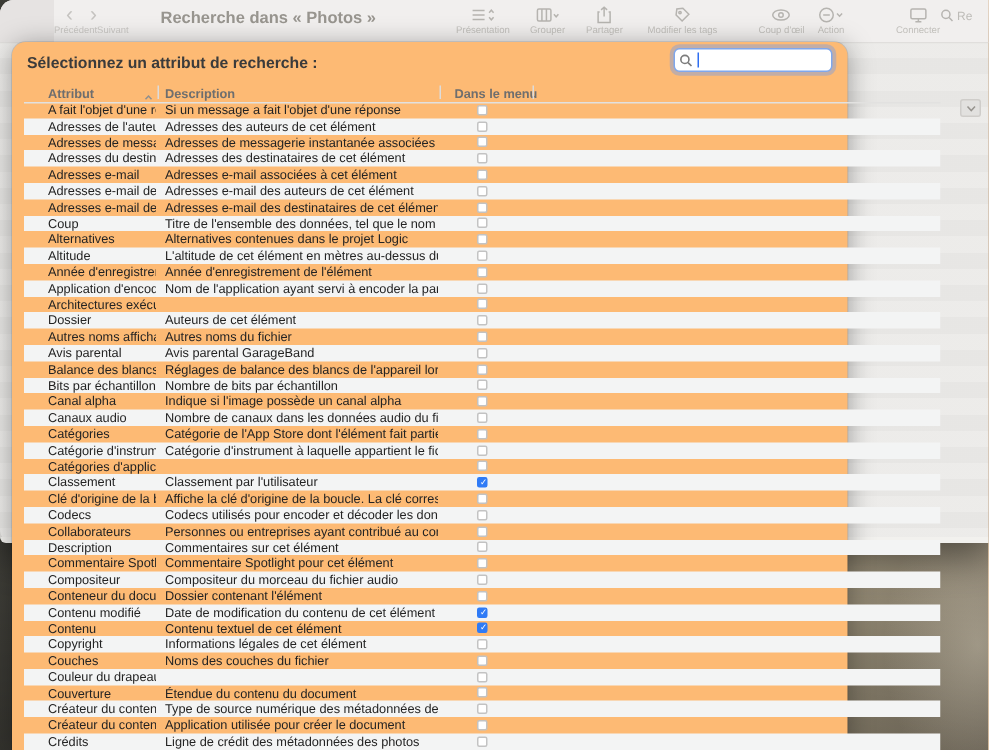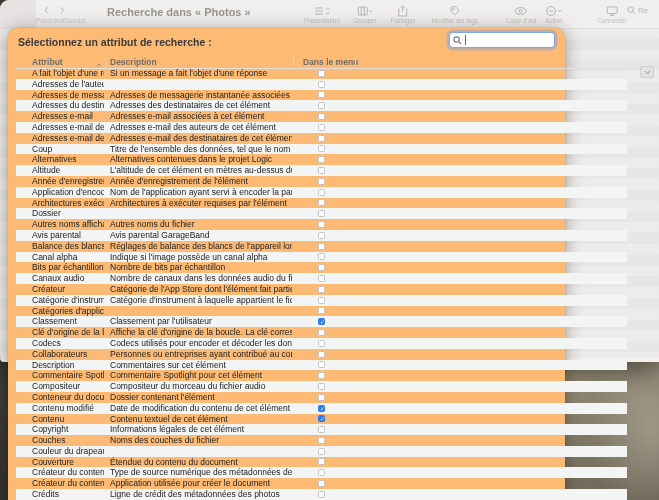--- a/index.html
+++ b/index.html
@@ -207,20 +207,21 @@
       <span id="tick3" class="htick"></span>
     </div>
     <div id="attr-rows">
         <div class="trow">
           <span class="cell-attr">A fait l'objet d'une rép…</span>
           <span class="cell-desc">Si un message a fait l'objet d'une réponse</span>
           <span class="cb"></span>
         </div>
         <div class="trow">
           <span class="cell-attr">Adresses de l'auteur</span>
+          <span class="cell-desc">Adresses des auteurs de cet élément</span>
           <span class="cb"></span>
         </div>
         <div class="trow">
           <span class="cell-attr">Adresses de message…</span>
           <span class="cell-desc">Adresses de messagerie instantanée associées à cet é…</span>
           <span class="cb"></span>
         </div>
         <div class="trow">
           <span class="cell-attr">Adresses du destinat…</span>
           <span class="cell-desc">Adresses des destinataires de cet élément</span>
@@ -261,59 +262,59 @@
           <span class="cell-desc">Année d'enregistrement de l'élément</span>
           <span class="cb"></span>
         </div>
         <div class="trow">
           <span class="cell-attr">Application d'encoda…</span>
           <span class="cell-desc">Nom de l'application ayant servi à encoder la partie au…</span>
           <span class="cb"></span>
         </div>
         <div class="trow">
           <span class="cell-attr">Architectures exécuta…</span>
-          <span class="cell-desc">Architectures à exécuter requises par l'élément</span>
           <span class="cb"></span>
         </div>
         <div class="trow">
           <span class="cell-attr">Dossier</span>
+          <span class="cell-desc">Auteurs de cet élément</span>
           <span class="cb"></span>
         </div>
         <div class="trow">
           <span class="cell-attr">Autres noms affichabl…</span>
           <span class="cell-desc">Autres noms du fichier</span>
           <span class="cb"></span>
         </div>
         <div class="trow">
           <span class="cell-attr">Avis parental</span>
           <span class="cell-desc">Avis parental GarageBand</span>
           <span class="cb"></span>
         </div>
         <div class="trow">
           <span class="cell-attr">Balance des blancs</span>
           <span class="cell-desc">Réglages de balance des blancs de l'appareil lorsque l…</span>
           <span class="cb"></span>
         </div>
         <div class="trow">
+          <span class="cell-attr">Bits par échantillon</span>
+          <span class="cell-desc">Nombre de bits par échantillon</span>
+          <span class="cb"></span>
+        </div>
+        <div class="trow">
           <span class="cell-attr">Canal alpha</span>
           <span class="cell-desc">Indique si l'image possède un canal alpha</span>
           <span class="cb"></span>
         </div>
         <div class="trow">
-          <span class="cell-attr">Bits par échantillon</span>
-          <span class="cell-desc">Nombre de bits par échantillon</span>
-          <span class="cb"></span>
-        </div>
-        <div class="trow">
           <span class="cell-attr">Canaux audio</span>
           <span class="cell-desc">Nombre de canaux dans les données audio du fichier</span>
           <span class="cb"></span>
         </div>
         <div class="trow">
-          <span class="cell-attr">Créateur</span>
+          <span class="cell-attr">Catégories</span>
           <span class="cell-desc">Catégorie de l'App Store dont l'élément fait partie</span>
           <span class="cb"></span>
         </div>
         <div class="trow">
           <span class="cell-attr">Catégorie d'instrument</span>
           <span class="cell-desc">Catégorie d'instrument à laquelle appartient le fichier</span>
           <span class="cb"></span>
         </div>
         <div class="trow">
           <span class="cell-attr">Catégories d'applicati…</span>

